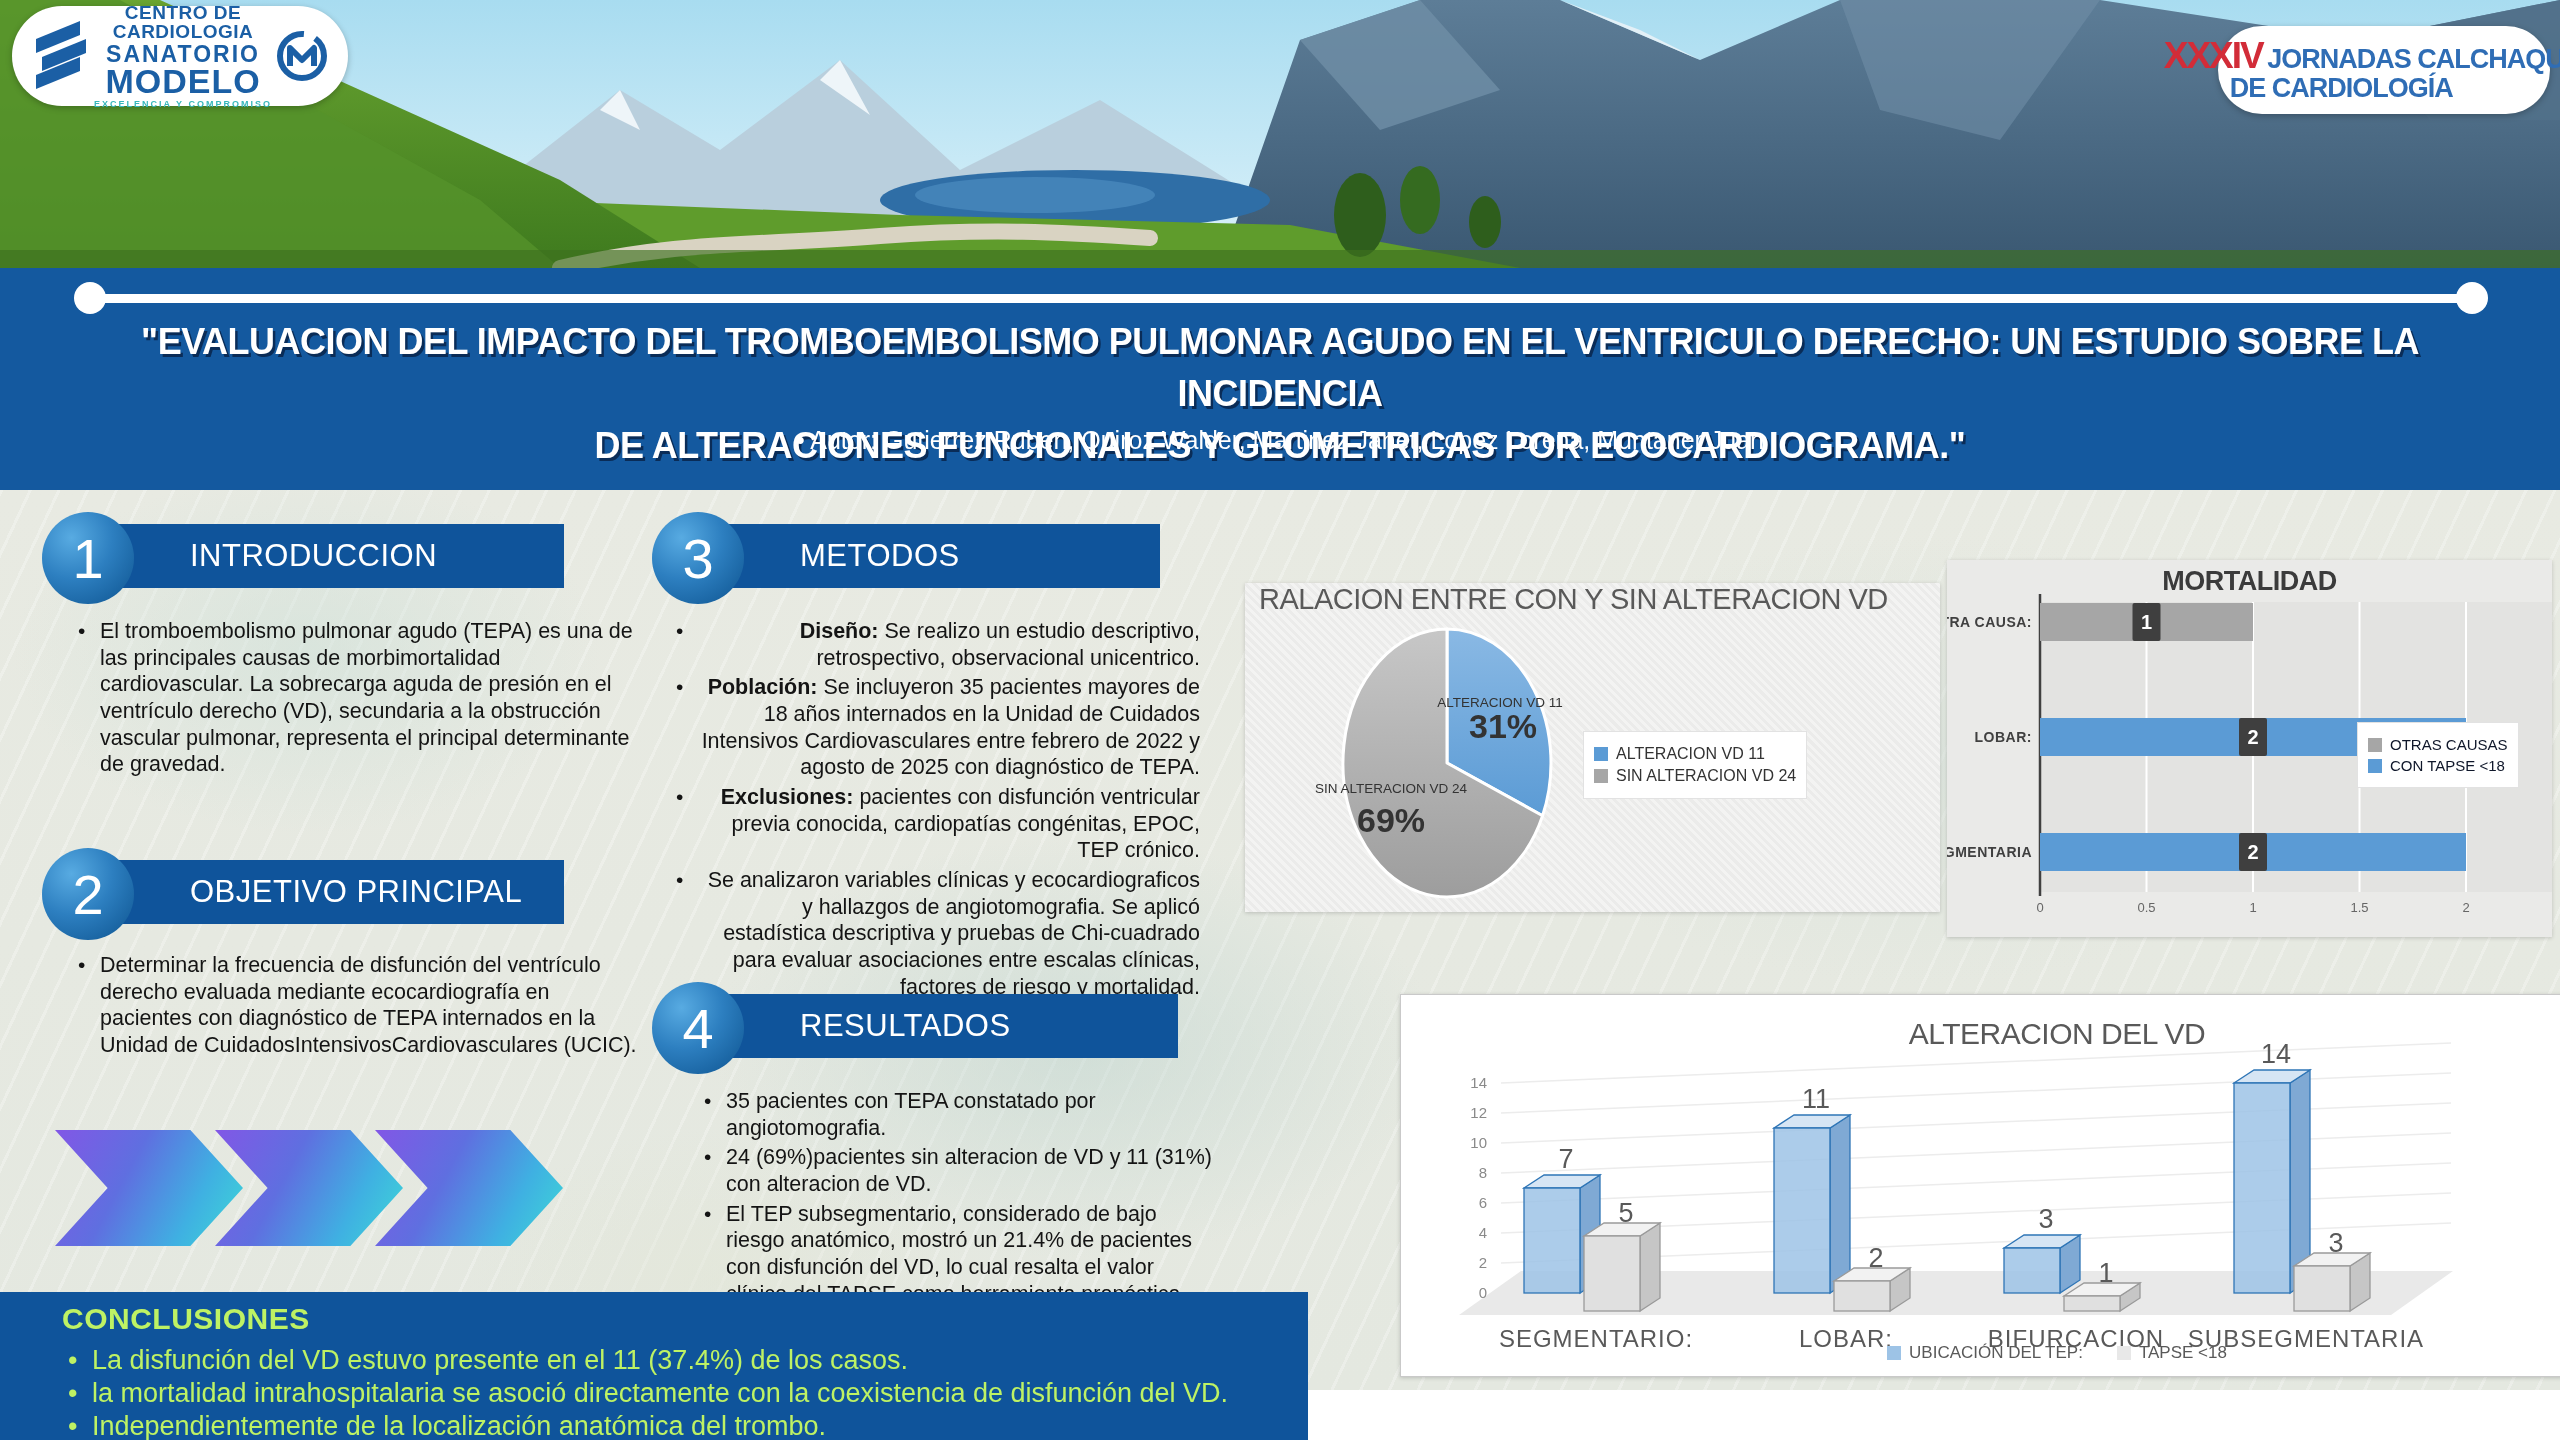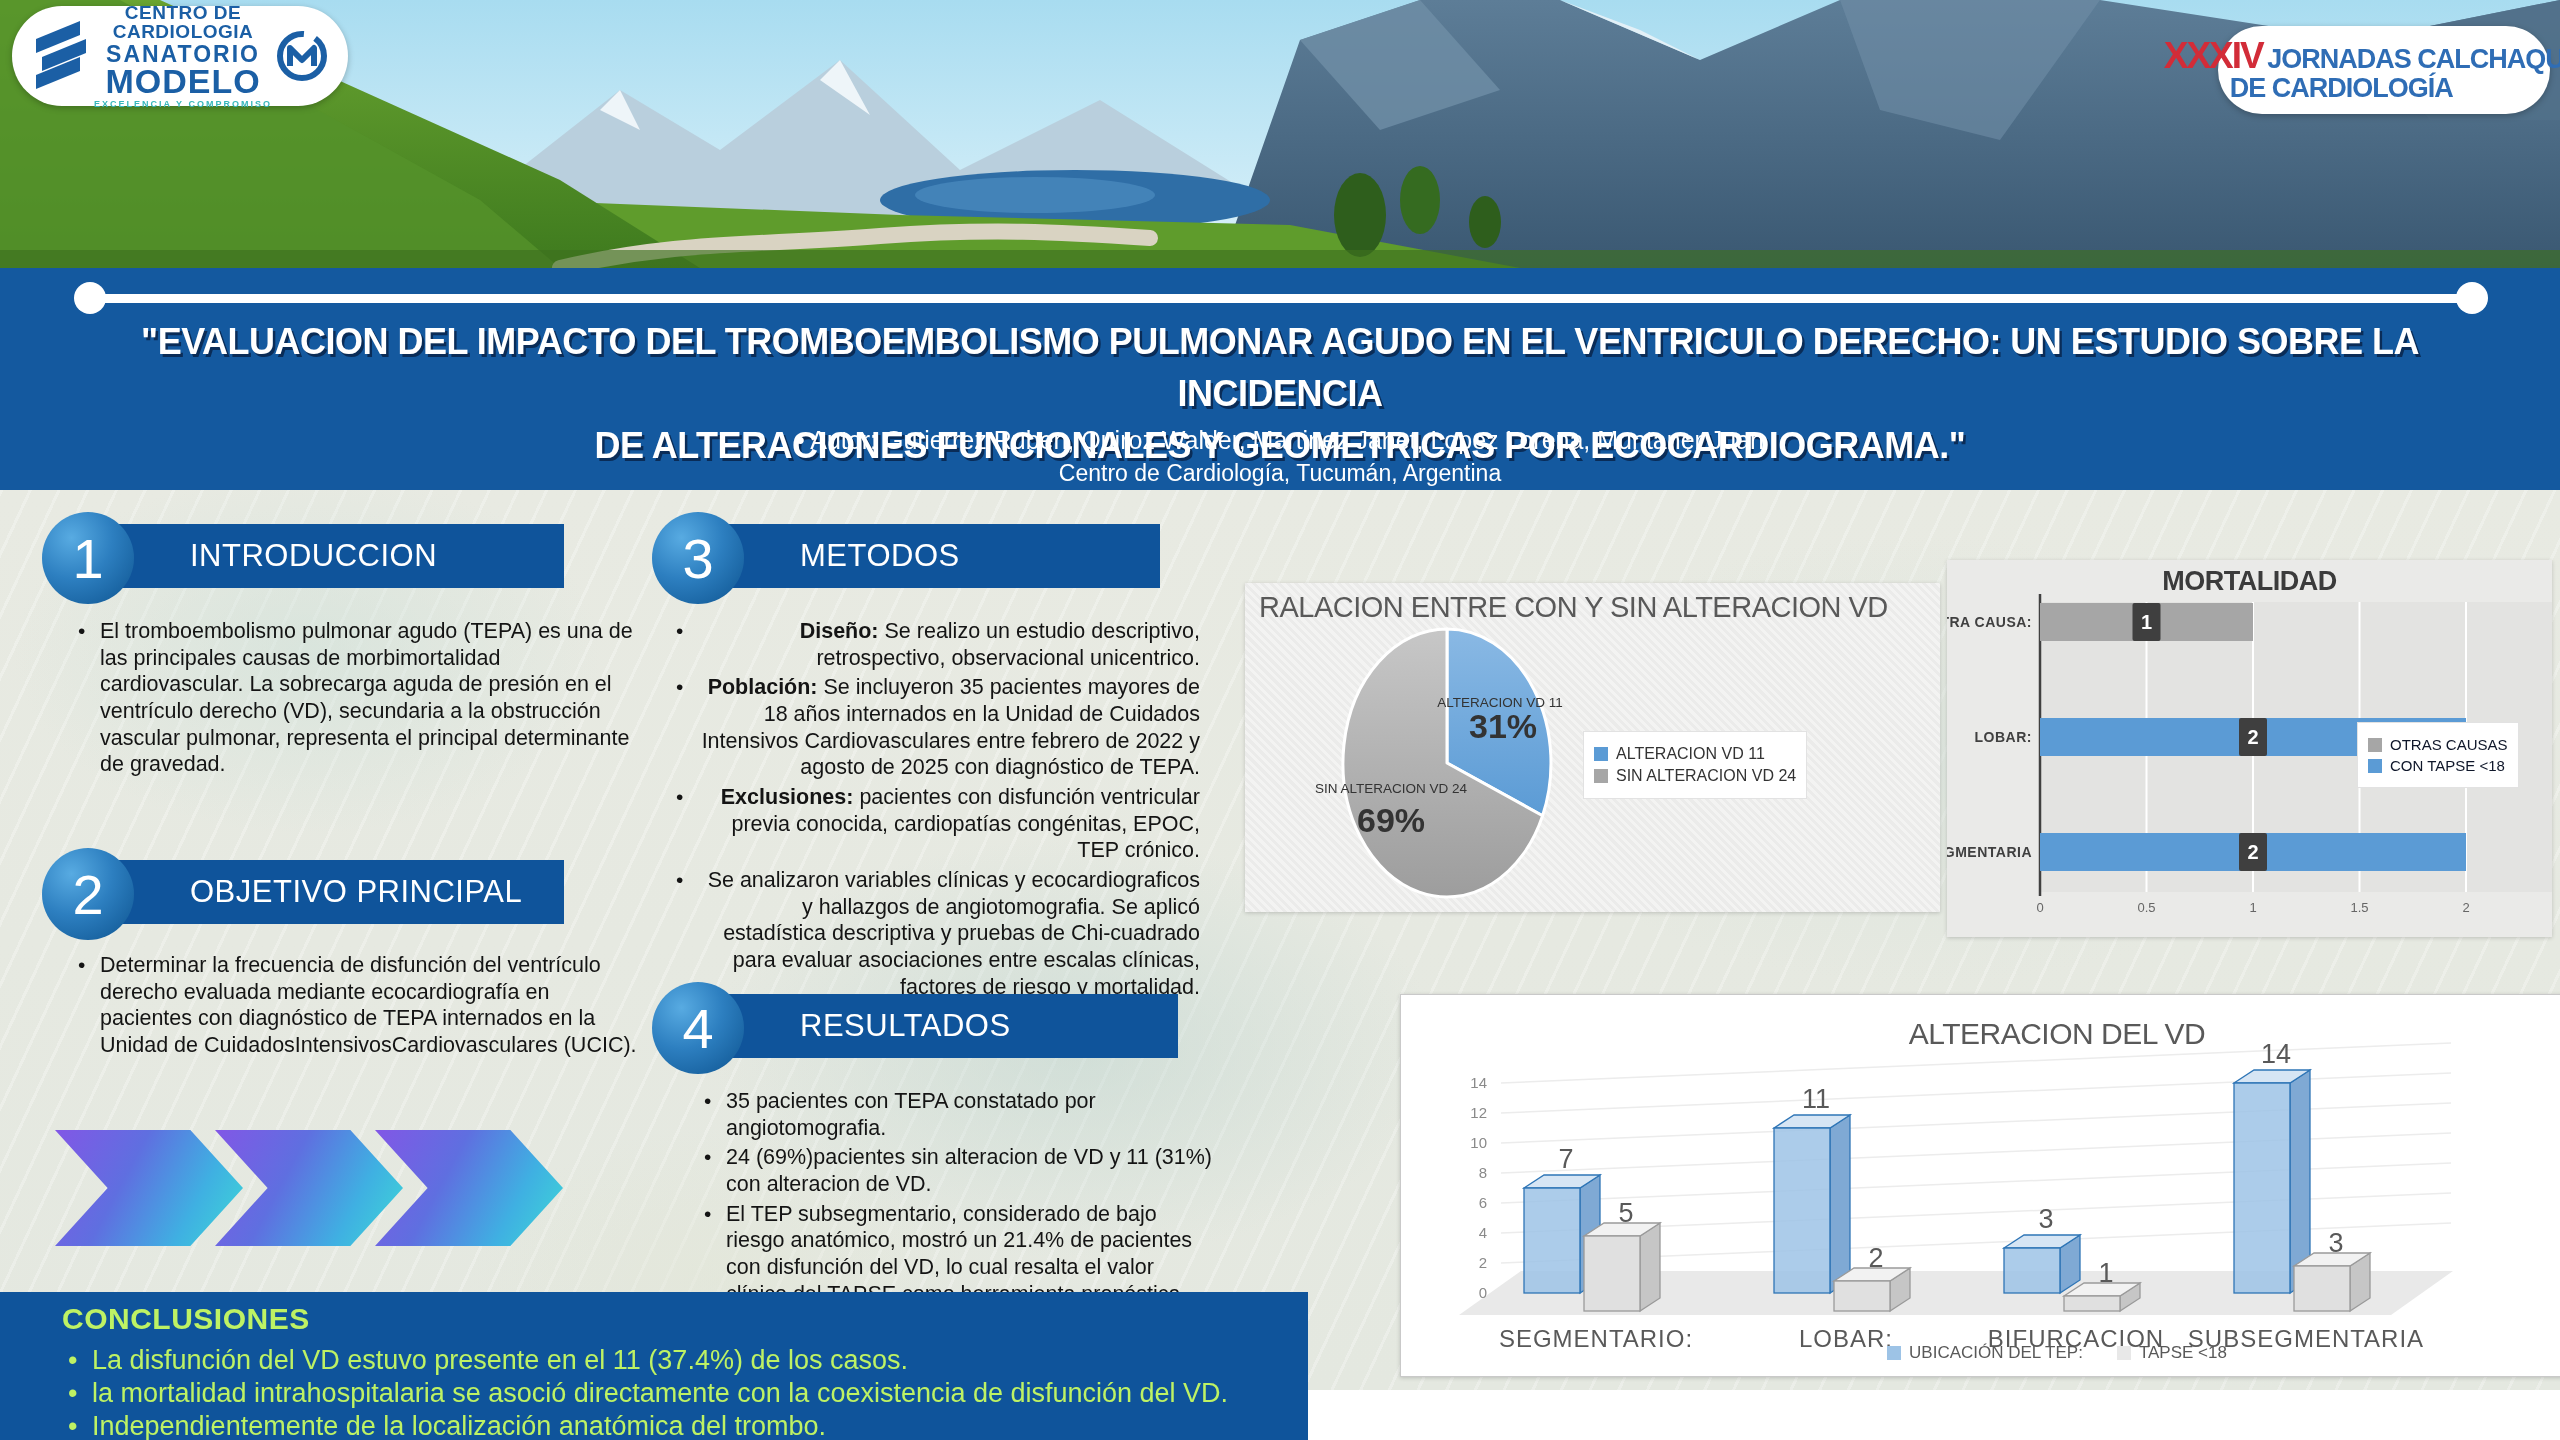--- a/index.html
+++ b/index.html
@@ -65,21 +65,21 @@
                color:#bef264;z-index:6;box-sizing:border-box;padding:10px 0 0 62px;}
   .conclusions .ctitle{font-weight:bold;font-size:30px;letter-spacing:.5px;}
   .conclusions ul{margin:8px 0 0 0;padding:0;list-style:none;font-size:27px;line-height:1.22;}
   .conclusions li{position:relative;padding-left:30px;}
   .conclusions li::before{content:"•";position:absolute;left:6px;top:0;}
   
   .panel{position:absolute;z-index:3;}
   .pie-panel{left:1245px;top:583px;width:695px;height:329px;
      background:repeating-linear-gradient(45deg,#f3f3f2 0 3px,#ebebea 3px 6px);
      box-shadow:0 1px 4px rgba(0,0,0,.18);}
-  .pie-title{position:absolute;left:14px;top:8px;font-size:29px;color:#595959;letter-spacing:-.5px;}
+  .pie-title{position:absolute;left:14px;top:0;font-size:29px;color:#595959;letter-spacing:-.5px;}
   .pie-label-s{position:absolute;font-size:13.5px;color:#333;white-space:nowrap;transform:translate(-50%,0);}
   .pie-label-b{position:absolute;font-size:34px;font-weight:bold;color:#333;white-space:nowrap;transform:translate(-50%,0);}
   .legend-box{position:absolute;background:#fff;border:1px solid #e2e2e2;padding:9px 10px;z-index:4;}
   .legend-row{display:flex;align-items:center;margin:4px 0;white-space:nowrap;}
   .legend-sq{width:14px;height:14px;margin-right:8px;flex:0 0 auto;}
   .mort-panel{left:1947px;top:560px;width:605px;height:377px;background:#eaeae8;
               box-shadow:0 1px 4px rgba(0,0,0,.18);overflow:hidden;}
   .mort-title{position:absolute;left:0;width:100%;top:6px;text-align:center;font-size:27px;
               font-weight:bold;color:#3b3b3b;letter-spacing:-.5px;}
   .alt-panel{left:1400px;top:994px;width:1314px;height:383px;background:#fff;border:1px solid #c9c9c9;
@@ -172,21 +172,20 @@
 
   <div class="title-band">
     <div class="divider"></div>
     <div class="divider-dot dot-l"></div>
     <div class="divider-dot dot-r"></div>
     <div class="main-title">
       <span>"EVALUACION DEL IMPACTO DEL TROMBOEMBOLISMO PULMONAR AGUDO EN EL VENTRICULO DERECHO: UN ESTUDIO SOBRE LA INCIDENCIA</span><br>
       <span>DE ALTERACIONES FUNCIONALES Y GEOMETRICAS POR ECOCARDIOGRAMA."</span>
     </div>
     <div class="authors-line">•  Autor: Gutierrez Ruben, Quiroz Walder, Martinez Janet, Lopez Lorena, Muntaner Juan</div>
-    <div class="affil-line">Centro de Cardiología, Tucumán, Argentina</div>
   </div>
 
   <div class="map-bg"></div>
   <div class="bottom-strip"></div>
 
   <div class="num-circle" style="left:42px;top:512px;">
     <span>1</span>
     </div>
   <div class="sec-bar" style="left:118px;top:524px;width:446px;">
     <span>INTRODUCCION</span>

